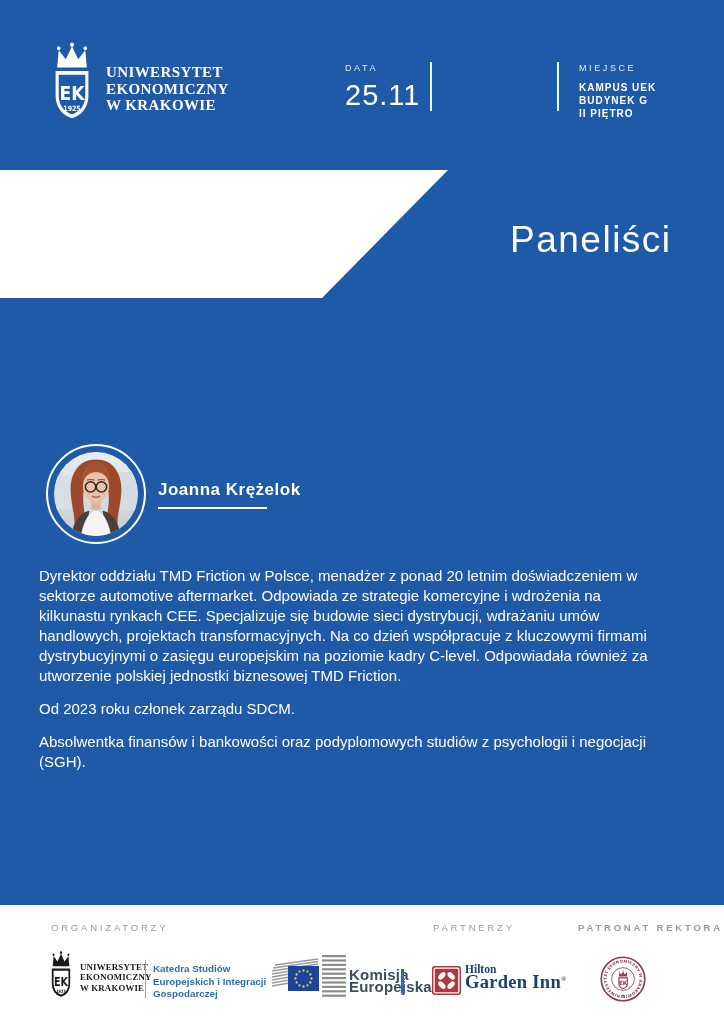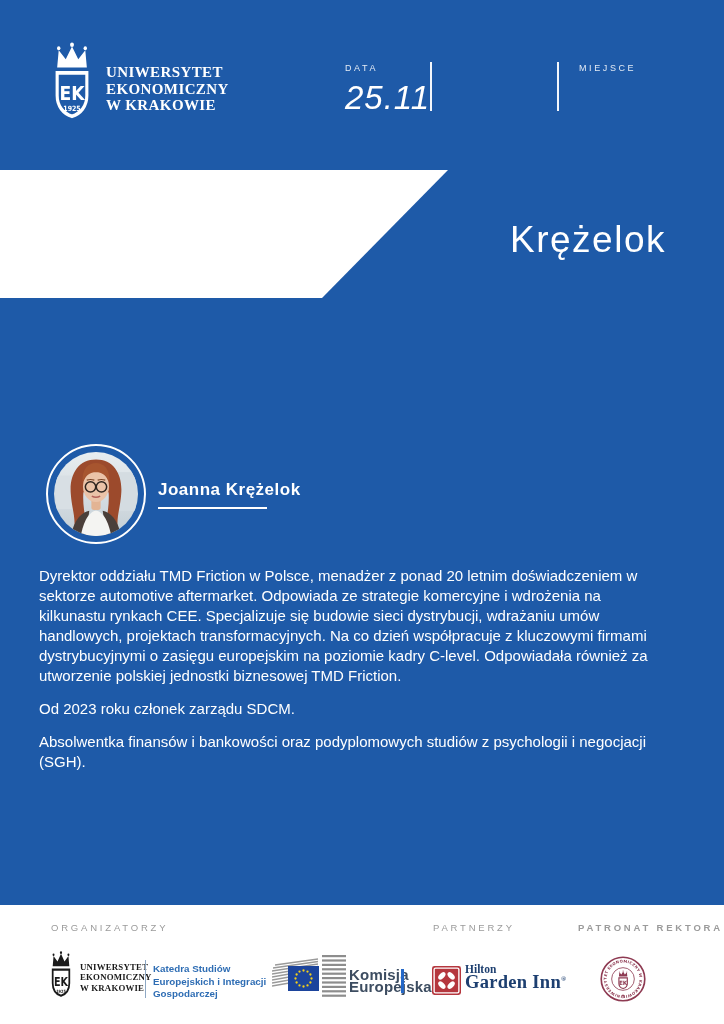--- a/index.html
+++ b/index.html
@@ -8,21 +8,21 @@
   .blue-area{position:absolute;left:0;top:0;width:724px;height:905px;background:var(--blue,#1e5aa8);}
 
   
   .crest{color:#fff;}
   .crest-header{position:absolute;left:47px;top:42px;}
   .uni-name{position:absolute;left:106px;top:64px;color:#fff;
             font-family:"Liberation Serif","DejaVu Serif",serif;
             font-weight:bold;font-size:15px;line-height:16.5px;letter-spacing:.4px;}
   .info-block{position:absolute;top:63px;color:#fff;}
   .info-label{font-size:9px;letter-spacing:2.6px;color:rgba(255,255,255,.88);margin-bottom:8px;}
-  .info-value{font-size:33px;letter-spacing:1px;line-height:1;font-style:italic;}
+  .info-value{font-size:29px;letter-spacing:1px;line-height:1;}
   .place-lines{margin-top:3px;font-size:10px;font-weight:bold;letter-spacing:1px;line-height:13px;}
   .vdiv{position:absolute;top:62px;width:2px;height:49px;background:rgba(255,255,255,.95);}
 
   
   .band{position:absolute;left:0;top:170px;width:724px;height:128px;background:#fff;
         clip-path:polygon(0 0,448px 0,322px 128px,0 128px);}
   .banner-title{position:absolute;left:510px;top:219px;margin:0;color:#fff;
                 font-size:37px;font-weight:400;letter-spacing:1.5px;}
 
   
@@ -85,24 +85,29 @@
   </div>
 
   <div class="info-block" style="left:345px;">
     <div class="info-label">DATA</div>
     <div class="info-value">25.11</div>
   </div>
   <div class="vdiv" style="left:430px;"></div>
   <div class="vdiv" style="left:557px;"></div>
   <div class="info-block" style="left:579px;">
     <div class="info-label">MIEJSCE</div>
+    <div class="place-lines">
+      <div>KAMPUS UEK</div>
+      <div>BUDYNEK G</div>
+      <div>II PIĘTRO</div>
+    </div>
   </div>
 
   <div class="band"></div>
-  <h1 class="banner-title">Krężelok</h1>
+  <h1 class="banner-title">Paneliści</h1>
 
   <div class="avatar">
     <svg class="photo" viewBox="0 0 100 100">
       <defs>
         <linearGradient id="bgG" x1="0" y1="0" x2="0" y2="1">
           <stop offset="0" stop-color="#e8edf0"></stop>
             <stop offset="1" stop-color="#c3ced5"></stop>
         </linearGradient>
       </defs>
       <rect width="100" height="100" fill="url(#bgG)"></rect>

